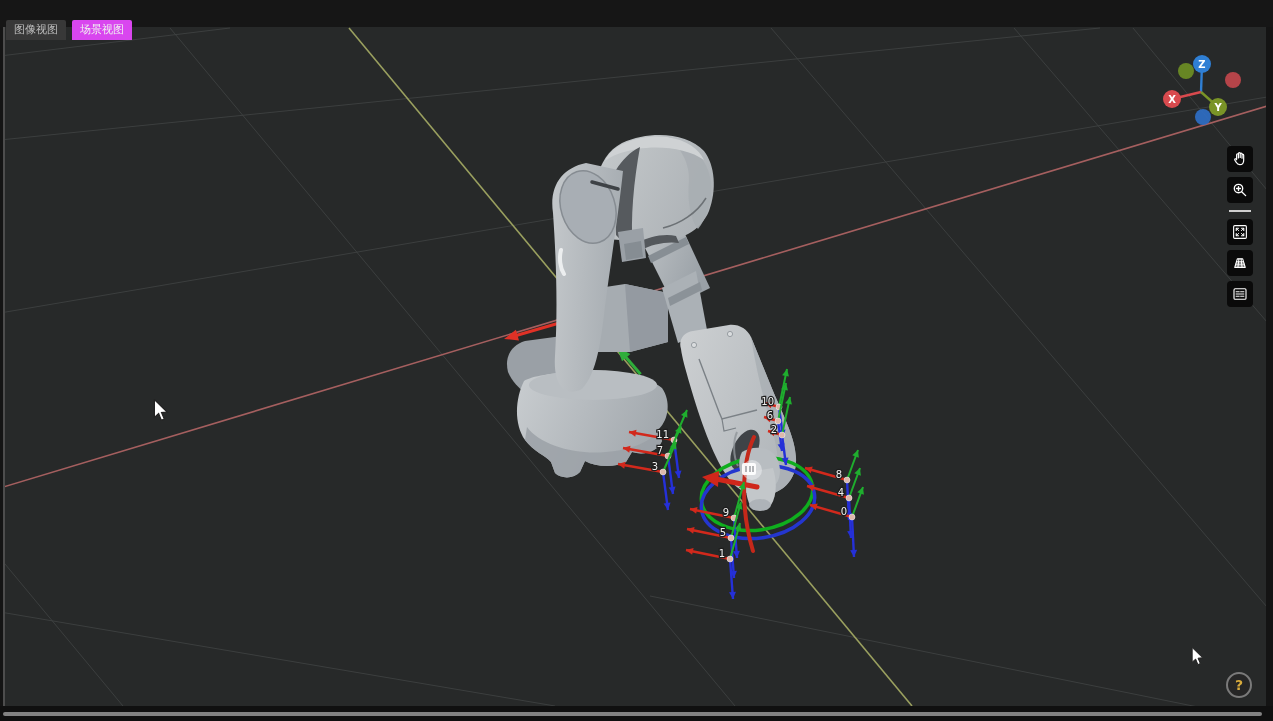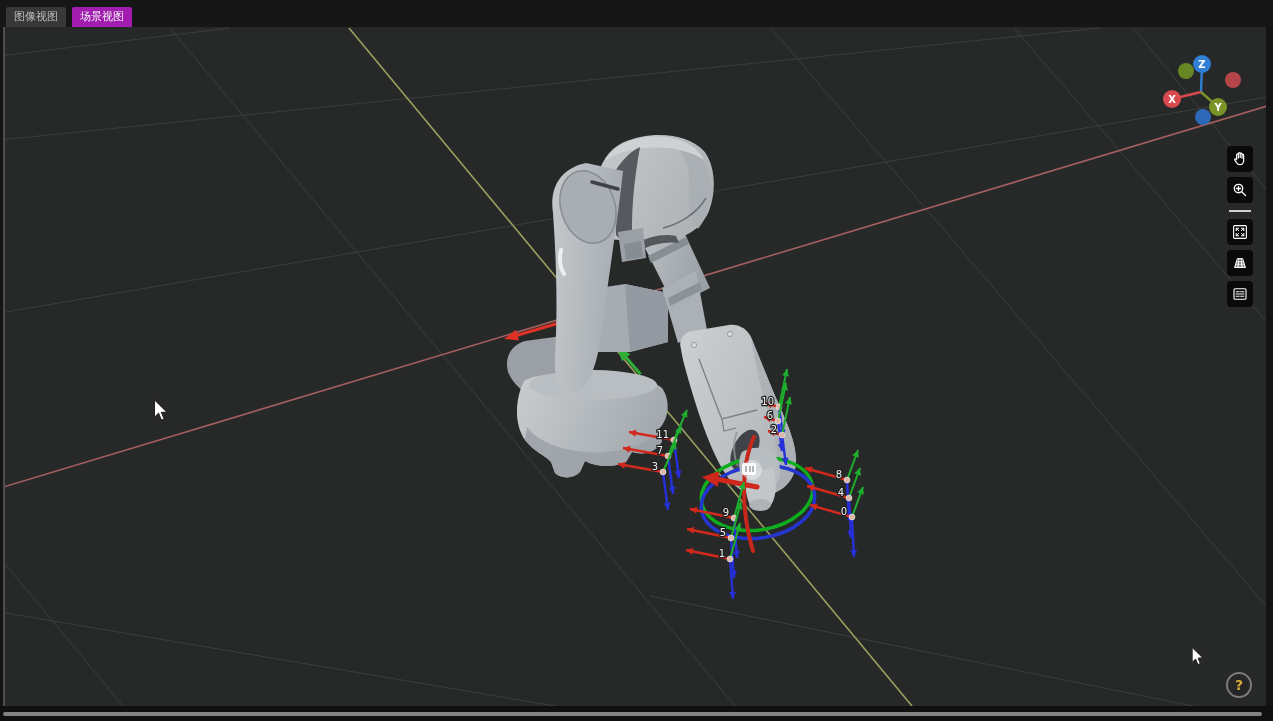--- a/index.html
+++ b/index.html
@@ -1,22 +1,22 @@
 <!DOCTYPE html>
 <html><head>
 <meta charset="utf-8">
 <style>
   html,body{margin:0;padding:0;background:#141414;width:1273px;height:721px;overflow:hidden;
     font-family:"DejaVu Sans","Liberation Sans",sans-serif;}
   #stage{position:absolute;inset:0;width:1273px;height:721px;}
   
-  #tabbar{position:absolute;left:0;top:0;width:1273px;height:27px;background:#161616;display:flex;align-items:flex-end;padding-top:20px;box-sizing:border-box;z-index:30;}
+  #tabbar{position:absolute;left:0;top:0;width:1273px;height:27px;background:#161616;display:flex;align-items:flex-start;padding-top:20px;box-sizing:border-box;z-index:30;}
   .tab{margin-left:6px;padding:3px 8px 4px 8px;font-size:11px;line-height:13px;border-radius:2px 2px 0 0;cursor:default;white-space:nowrap;}
   .tab.inactive{background:#383838;color:#bdbdbd;}
-  .tab.active{background:#a21caf;color:#f0f0f0;}
+  .tab.active{background:#d946ef;color:#f0f0f0;}
   
   #scene{position:absolute;left:0;top:0;z-index:1;}
   
   #vp-left-border{position:absolute;left:3px;top:27px;width:2px;height:679px;background:#4d4d4d;z-index:5;}
   
   #toolbar{position:absolute;left:1227px;top:146px;width:26px;z-index:30;display:flex;flex-direction:column;align-items:center;}
   .tbtn{width:26px;height:26px;background:#0a0a0a;border-radius:4px;margin-bottom:5px;display:flex;align-items:center;justify-content:center;cursor:pointer;}
   .tbtn svg{display:block;}
   .tdivider{width:22px;height:2px;background:#cfcfcf;margin:2px 0 7px 0;}
   

